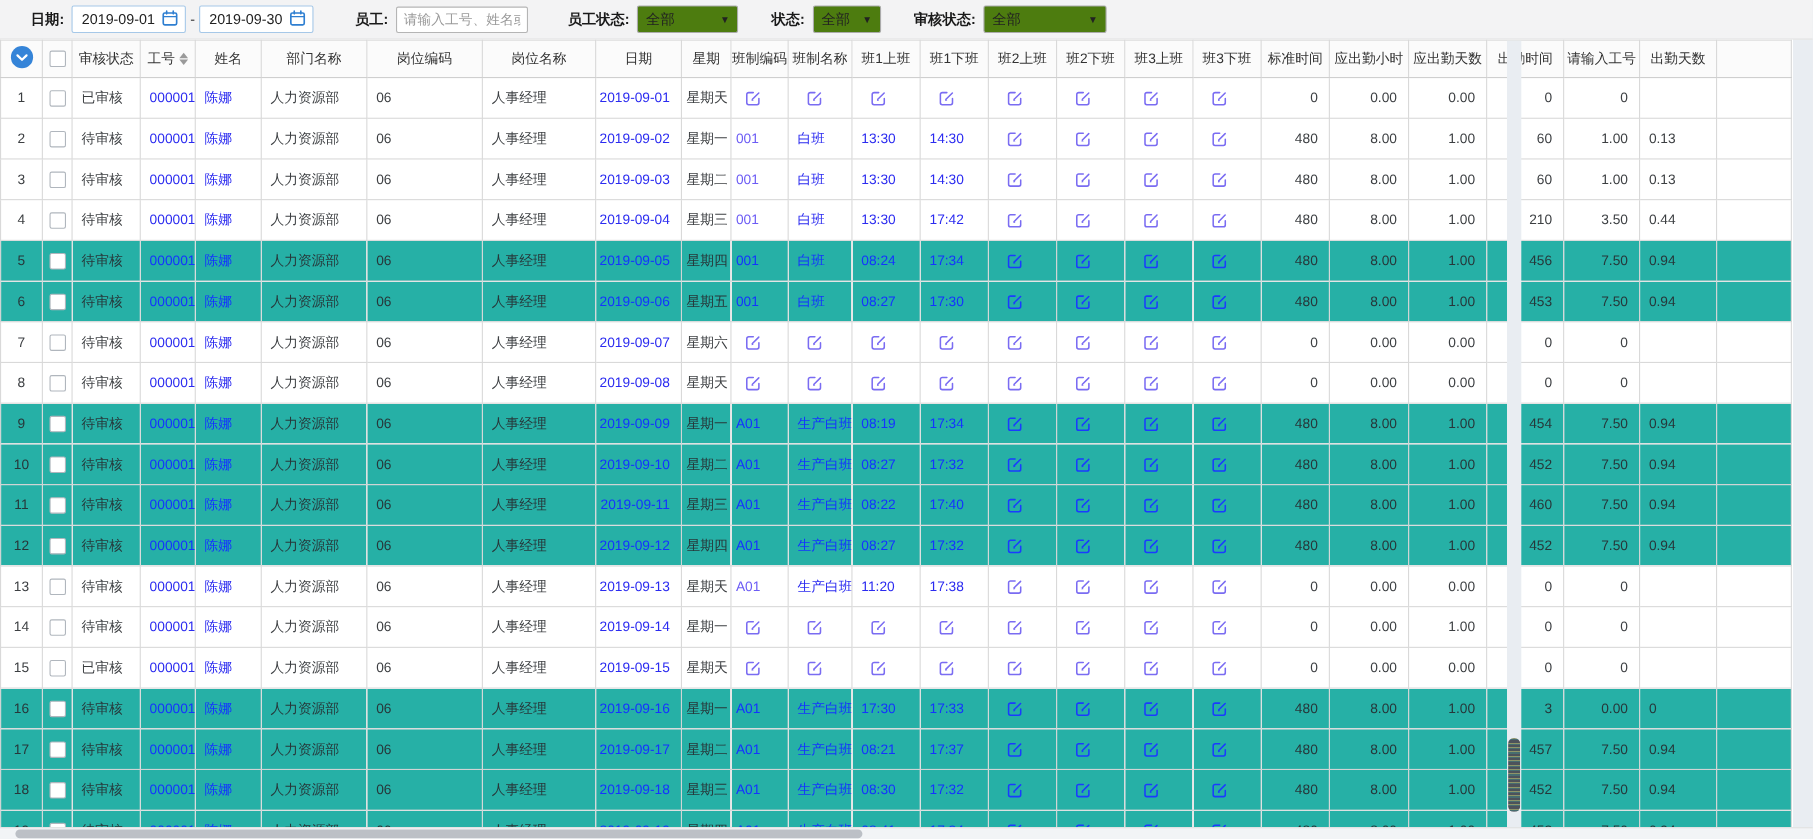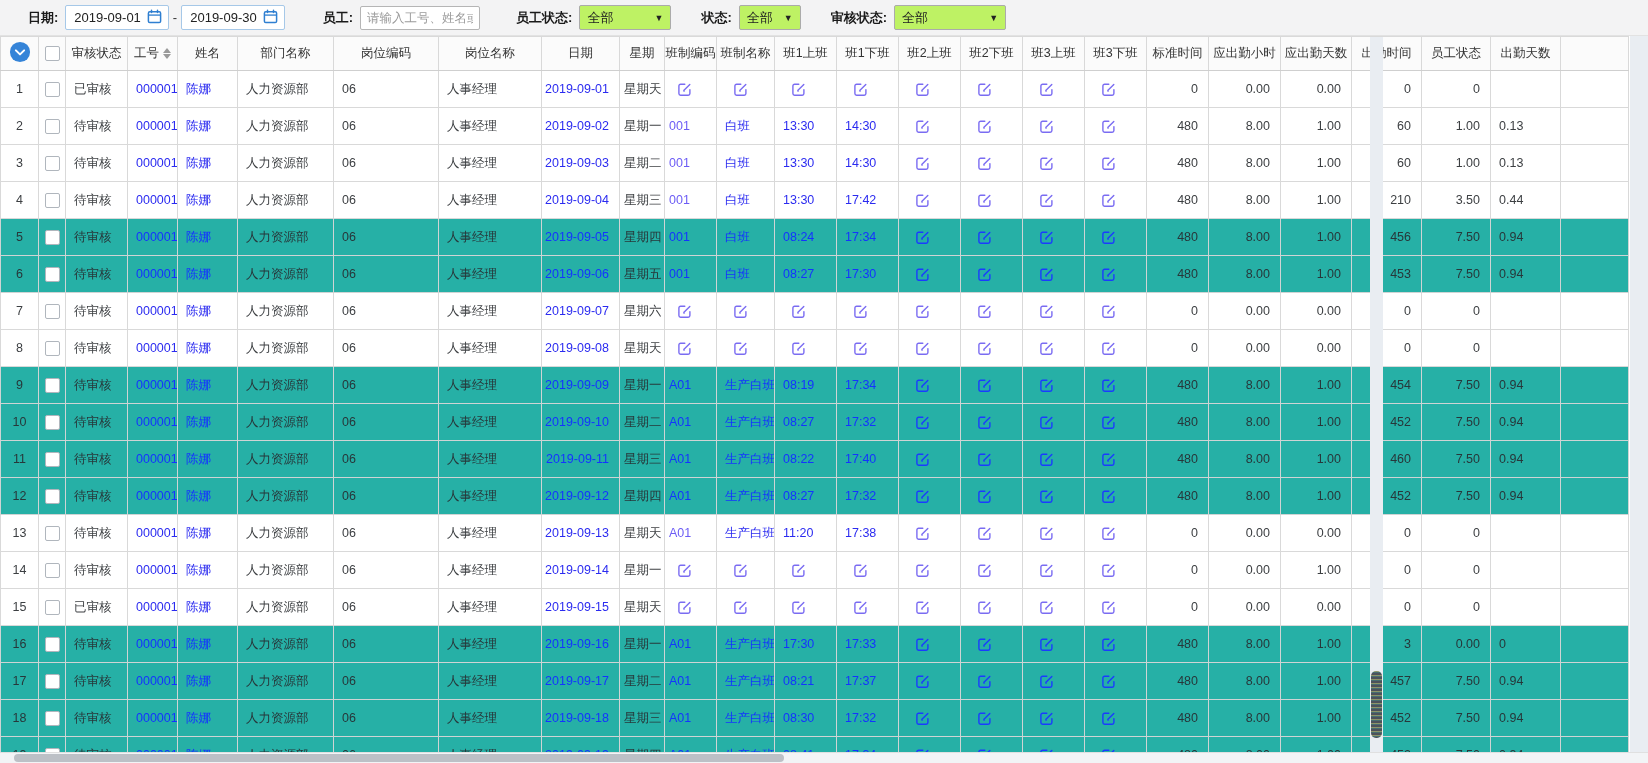--- a/index.html
+++ b/index.html
@@ -14,21 +14,21 @@
   .flabel { font-weight:bold; color:#1a1a1a; margin-right:7px; white-space:nowrap; }
   .datebox { display:flex; align-items:center; gap:6px; background:#fff;
     border:1px solid #a6c8e8; border-radius:2px; height:25px; padding:0 6px 0 8px;
     font-size:13px; color:#222; cursor:pointer; }
   .datebox svg { flex:0 0 auto; }
   .dash { margin:0 4px; color:#333; }
   .emp-input { width:120px; height:24px; border:1px solid #b5b5b5; border-radius:2px;
     background:#fff; font-size:12.5px; padding:0 6px; color:#333;
     font-family:"Liberation Sans","DejaVu Sans",sans-serif; }
   .emp-input::placeholder { color:#9a9a9a; }
-  .sel { height:25px; background:#bef264; border:1px solid #ababab; border-radius:2px;
+  .sel { height:25px; background:#4d7c0f; border:1px solid #ababab; border-radius:2px;
     display:flex; align-items:center; justify-content:space-between;
     font-size:13px; color:#222; padding:0 7px; cursor:pointer; }
   .sel .car { font-size:9px; color:#222; margin-left:10px; }
   .gap1{margin-left:38px;} .gap2{margin-left:36px;} .gap3{margin-left:30px;}
 
   
   .tablewrap { position:absolute; left:0; top:36px; width:1630px; height:716px;
     overflow:hidden; background:#fff; }
   table { border-collapse:collapse; table-layout:fixed; width:1628px; }
   th,td { border:1px solid #d9d9d9; height:37px; overflow:hidden; white-space:nowrap;
@@ -170,21 +170,21 @@
             <th><span>班1上班</span></th>
             <th><span>班1下班</span></th>
             <th><span>班2上班</span></th>
             <th><span>班2下班</span></th>
             <th><span>班3上班</span></th>
             <th><span>班3下班</span></th>
             <th><span>标准时间</span></th>
             <th><span>应出勤小时</span></th>
             <th><span>应出勤天数</span></th>
             <th><span>出勤时间</span></th>
-            <th><span>员工状态</span></th>
+            <th><span>请输入工号</span></th>
             <th><span>出勤天数</span></th>
             <th></th>
           </tr>
         </thead>
       <tbody>
  <tr class="">
   <td class="c">1</td>
   <td class="c"><input type="checkbox" class="cb" style=""></td>
   <td class="l">已审核</td>
   <td class="l"><span class="lnk a-blue">000001</span></td>

